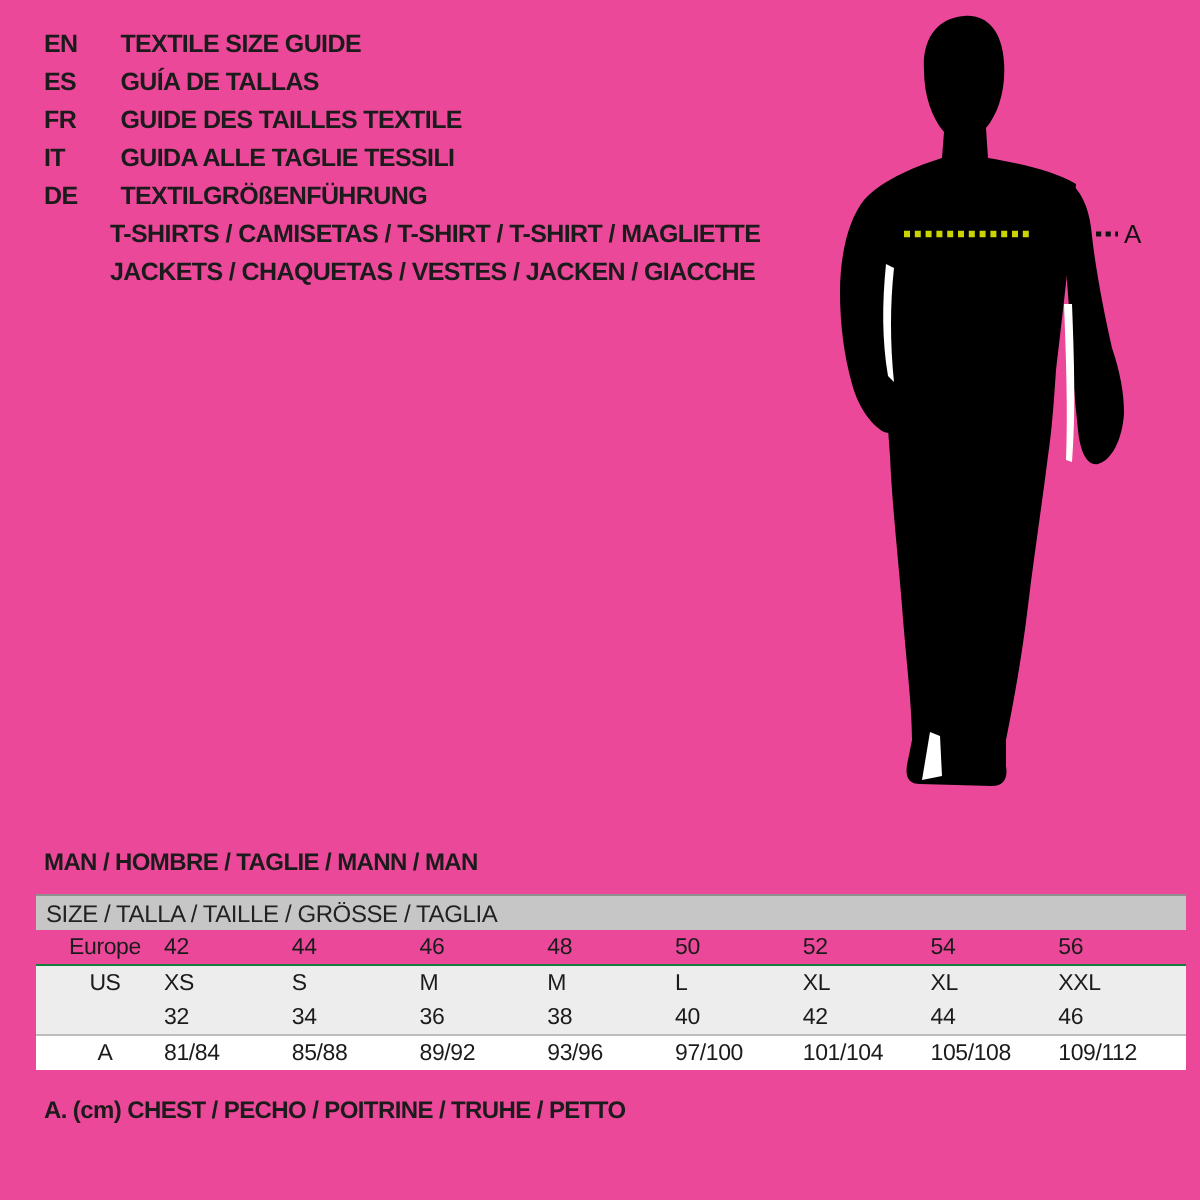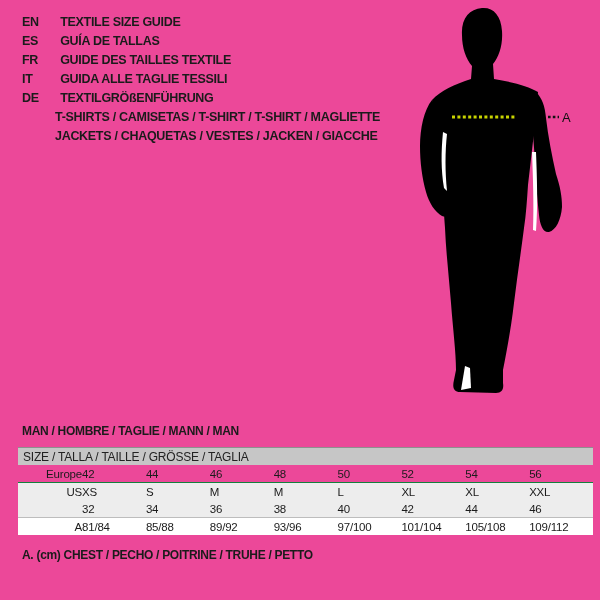--- a/index.html
+++ b/index.html
@@ -19,21 +19,21 @@
   
   .figure { position:absolute; left:390px; top:0; width:210px; height:410px; }
 
   
   .section-title { position:absolute; top:424px; left:22px; font-weight:700; font-size:12px; letter-spacing:-0.3px; white-space:nowrap; }
 
   
   .size-table { position:absolute; top:447px; left:18px; width:575px; border-collapse:collapse; table-layout:fixed; font-size:11.5px; letter-spacing:-0.2px; }
   .size-table td { padding:0; height:17px; vertical-align:middle; }
   .thead-cell { background:#c6c6c6; border-top:1px solid #8f8f8f; text-align:left; padding-left:5px !important; font-size:12px; color:#222;margin-left:24px; }
-  .row-label  { text-align:right; padding-left:5px !important; }
+  .row-label  { text-align:center; padding-left:5px !important; }
   .val        { text-align:left; }
   .row-us td, .row-blank td { background:#ededed; }
   .row-us td  { border-top:1px solid #15803d; }
   .row-a td   { border-top:1px solid #bdbdbd; background:#ffffff; }
 
   
   .footnote { position:absolute; top:548px; left:22px; font-weight:700; font-size:12px; letter-spacing:-0.3px; white-space:nowrap; }
 </style>
 </head>
 <body>

